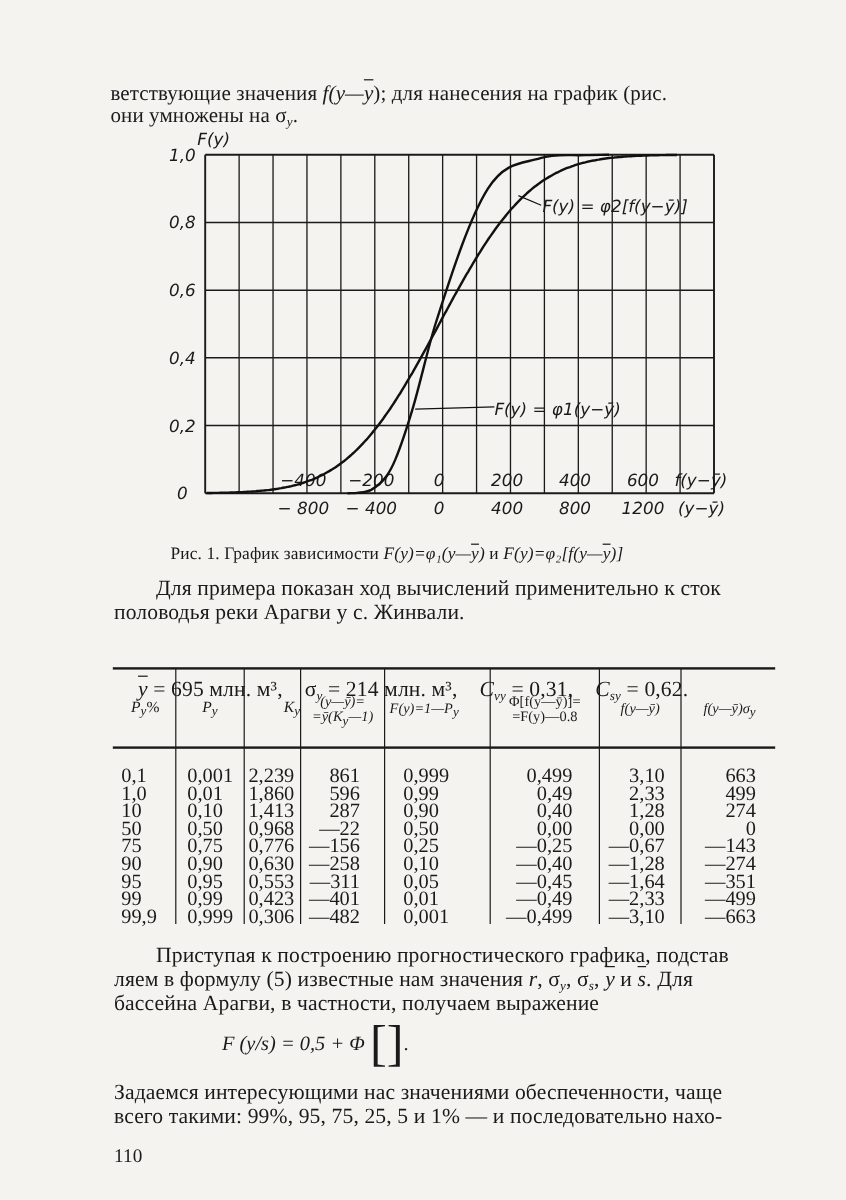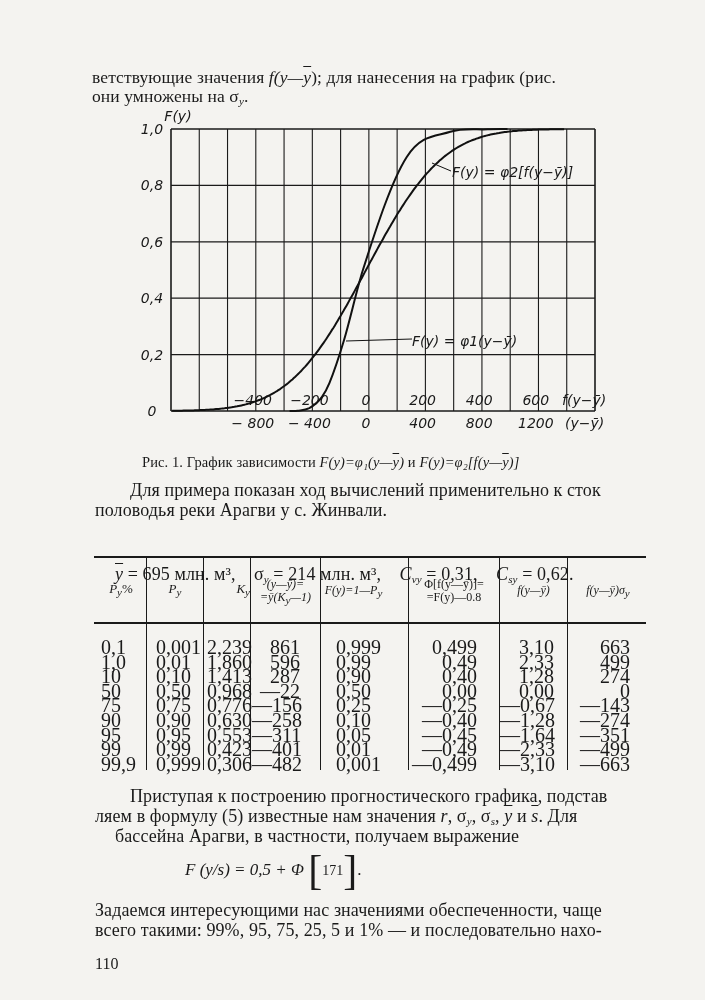--- a/index.html
+++ b/index.html
@@ -17,21 +17,21 @@
   
   #chart { left: 110px; top: 100px; width: 540px; height: 340px; }
   .ax-lbl { font-family: "DejaVu Sans", sans-serif; font-style: italic; font-size: 14px; fill: #1a1a1a; }
   .curve-lbl { font-family: "DejaVu Sans", sans-serif; font-style: italic; font-size: 14px; fill: #1a1a1a; }
 
   .caption { font-size: 14.5px; }
 
   
   .tbl-line { position: absolute; background: #1a1a1a; }
   .th { position: absolute; font-size: 12px; line-height: 13px; text-align: center; font-style: italic; }
-  .col { position: absolute; font-size: 20px; line-height: 14.6px; white-space: pre; }
+  .col { position: absolute; font-size: 17px; line-height: 14.6px; white-space: pre; }
   .col.r { text-align: right; }
   .col.l { text-align: left; }
   .cell { display: block; height: 14.6px; }
 
   .formula { font-size: 17px; }
   .frac { display: inline-block; vertical-align: middle; text-align: center; font-size: 14px; }
   .frac .num { display: block; border-bottom: 1px solid #1a1a1a; padding: 0 4px 1px; }
   .frac .den { display: block; padding-top: 1px; }
   .bracket { font-size: 42px; line-height: 40px; vertical-align: middle; font-weight: 200; }
 </style>
@@ -138,23 +138,23 @@
   <div class="col l" id="c4" style="left:336px; top:640px; width:70px;"><span class="cell">0,999</span><span class="cell">0,99</span><span class="cell">0,90</span><span class="cell">0,50</span><span class="cell">0,25</span><span class="cell">0,10</span><span class="cell">0,05</span><span class="cell">0,01</span><span class="cell">0,001</span></div>
   <div class="col r" id="c5" style="left:410px; top:640px; width:67px;"><span class="cell">0,499</span><span class="cell">0,49</span><span class="cell">0,40</span><span class="cell">0,00</span><span class="cell">—0,25</span><span class="cell">—0,40</span><span class="cell">—0,45</span><span class="cell">—0,49</span><span class="cell">—0,499</span></div>
   <div class="col r" id="c6" style="left:500px; top:640px; width:54px;"><span class="cell">3,10</span><span class="cell">2,33</span><span class="cell">1,28</span><span class="cell">0,00</span><span class="cell">—0,67</span><span class="cell">—1,28</span><span class="cell">—1,64</span><span class="cell">—2,33</span><span class="cell">—3,10</span></div>
   <div class="col r" id="c7" style="left:568px; top:640px; width:62px;"><span class="cell">663</span><span class="cell">499</span><span class="cell">274</span><span class="cell">0</span><span class="cell">—143</span><span class="cell">—274</span><span class="cell">—351</span><span class="cell">—499</span><span class="cell">—663</span></div>
 </div>
 
 <div class="abs txt" style="left:130px; top:786px; font-size:18px;">Приступая к построению прогностического графика, подстав</div>
 <div class="abs txt" style="left:95px; top:806px; font-size:18px;">
   <span>ляем в формулу (5) известные нам значения </span><span class="ital">r</span><span>, σ</span><sub class="ital">y</sub><span>, σ</span><sub class="ital">s</sub><span>, </span><span class="ital overline">y</span><span> и </span><span class="ital overline">s</span><span>. Для</span>
 </div>
-<div class="abs txt" style="left:95px; top:826px; font-size:18px;margin-left:20px;">бассейна Арагви, в частности, получаем выражение</div>
+<div class="abs txt" style="left:95px; top:826px; font-size:18px;">бассейна Арагви, в частности, получаем выражение</div>
 
 <div class="abs formula" style="left:185px; top:850px; white-space:nowrap;">
   <span class="ital" style="vertical-align:middle;text-align:center;">F (y/s) = 0,5 + Φ</span>
-  <span class="bracket">[</span><span class="frac"><span class="den">171</span></span><span class="bracket">]</span><span style="vertical-align:middle;">.</span>
+  <span class="bracket">[</span><span class="frac"></span><span class="bracket">]</span><span style="vertical-align:middle;">.</span>
 </div>
 
 <div class="abs txt" style="left:95px; top:900px; font-size:18px;">Задаемся интересующими нас значениями обеспеченности, чаще</div>
 <div class="abs txt" style="left:95px; top:920px; font-size:18px;">всего такими: 99%, 95, 75, 25, 5 и 1% — и  последовательно нахо-</div>
 
 <div class="abs txt" style="left:95px; top:954px; font-size:16px;">110</div>
 
 </body></html>

